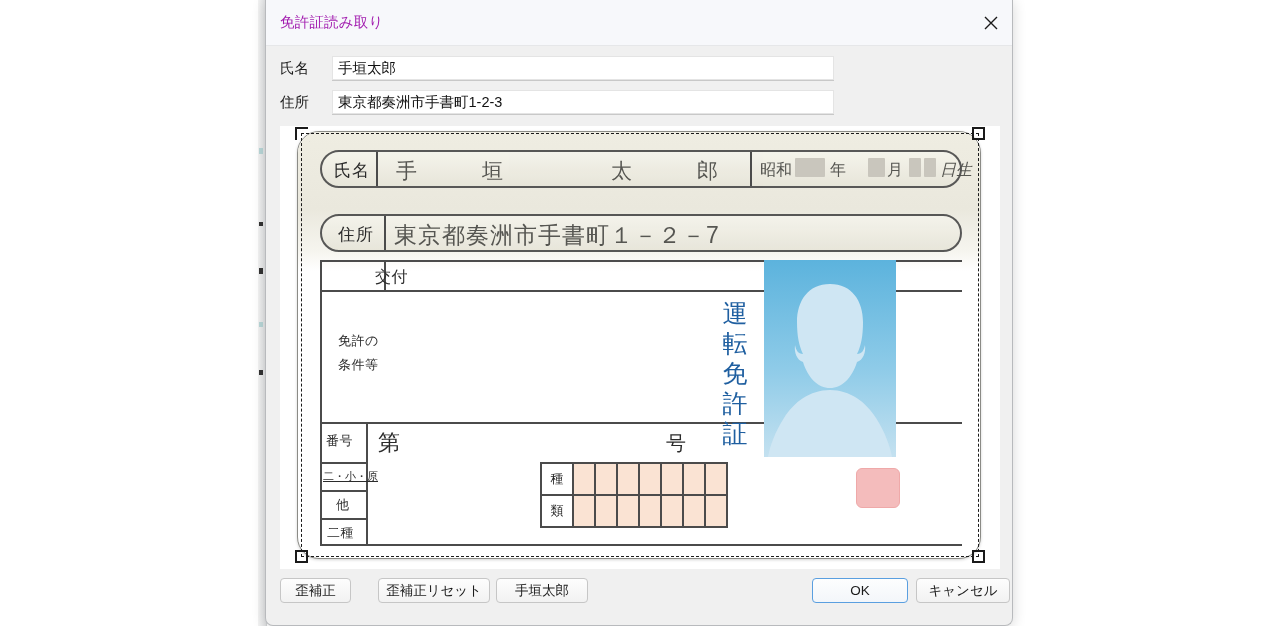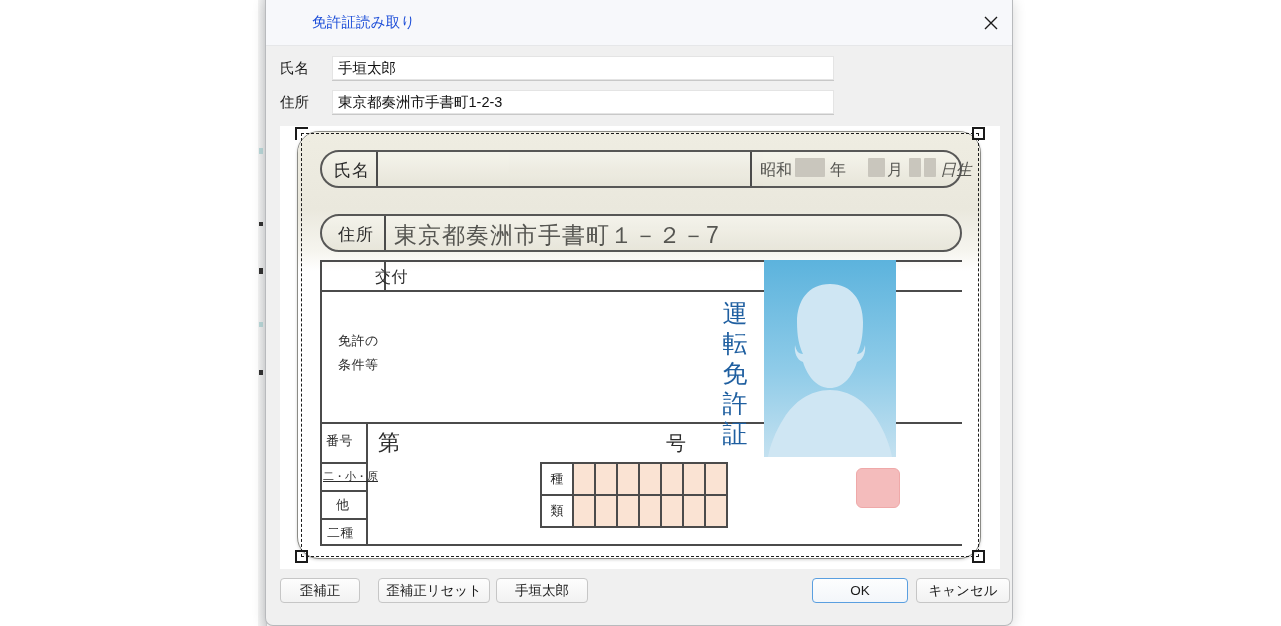--- a/index.html
+++ b/index.html
@@ -47,24 +47,23 @@
     height: 46px;
     background: #f7f8fb;
     border-bottom: 1px solid #e6e7e9;
     box-sizing: border-box;
   }
   #title-text {
     position: absolute;
     left: 14px;
     top: 13px;
     font-size: 14.5px;
-    color: #1d4ed8;
+    color: #a21caf;
     letter-spacing: 0.2px;
     white-space: nowrap;
-    margin-left: 32px;
   }
   #close-btn {
     position: absolute;
     right: 0px; top: 0px;
     width: 46px; height: 46px;
     display: flex; align-items: center; justify-content: center;
     cursor: pointer;
   }
   #close-btn svg { display: block; }
 
@@ -299,20 +298,21 @@
   </div>
 
   <div id="canvas-area">
 
     <div id="card">
       <div id="card-tint"></div>
 
       <div class="capsule" style="left:22px; top:18px; width:642px; height:38px;"></div>
       <div class="capsule-div" style="left:78px; top:20px; height:34px;"></div>
       <div class="capsule-label" style="left:36px; top:27px;">氏名</div>
+      <div class="scan-text" style="left:98px; top:25px; font-size:21px; letter-spacing:22px;">手　垣　　太　郎</div>
       <div class="capsule-div" style="left:452px; top:20px; height:34px;"></div>
       <div class="scan-text" style="left:462px; top:28px; font-size:16px;">昭和</div>
       <div class="redact" style="left:497px; top:26px; width:30px; height:19px;"></div>
       <div class="scan-text" style="left:532px; top:28px; font-size:16px;">年</div>
       <div class="redact" style="left:570px; top:26px; width:17px; height:19px;"></div>
       <div class="scan-text" style="left:589px; top:28px; font-size:16px;">月</div>
       <div class="redact" style="left:611px; top:26px; width:12px; height:19px;"></div>
       <div class="redact" style="left:626px; top:26px; width:12px; height:19px;"></div>
       <div class="scan-text" style="left:642px; top:28px; font-size:16px;font-style:italic;">日生</div>
 
@@ -388,20 +388,20 @@
 
     <div id="crop">
       <div class="handle tl"></div>
       <div class="handle tr"></div>
       <div class="handle bl"></div>
       <div class="handle br"></div>
     </div>
   </div>
 
   <div id="btnbar">
-    <div class="btn" style="left:14px; width:80px;">歪補正</div>
+    <div class="btn" style="left:14px; width:71px;">歪補正</div>
     <div class="btn" style="left:112px; width:112px;">歪補正リセット</div>
     <div class="btn" style="left:230px; width:92px;">手垣太郎</div>
     <div class="btn default" style="left:546px; width:96px;">OK</div>
     <div class="btn" style="left:650px; width:94px;">キャンセル</div>
   </div>
 
 </div>
 
 </body></html>

